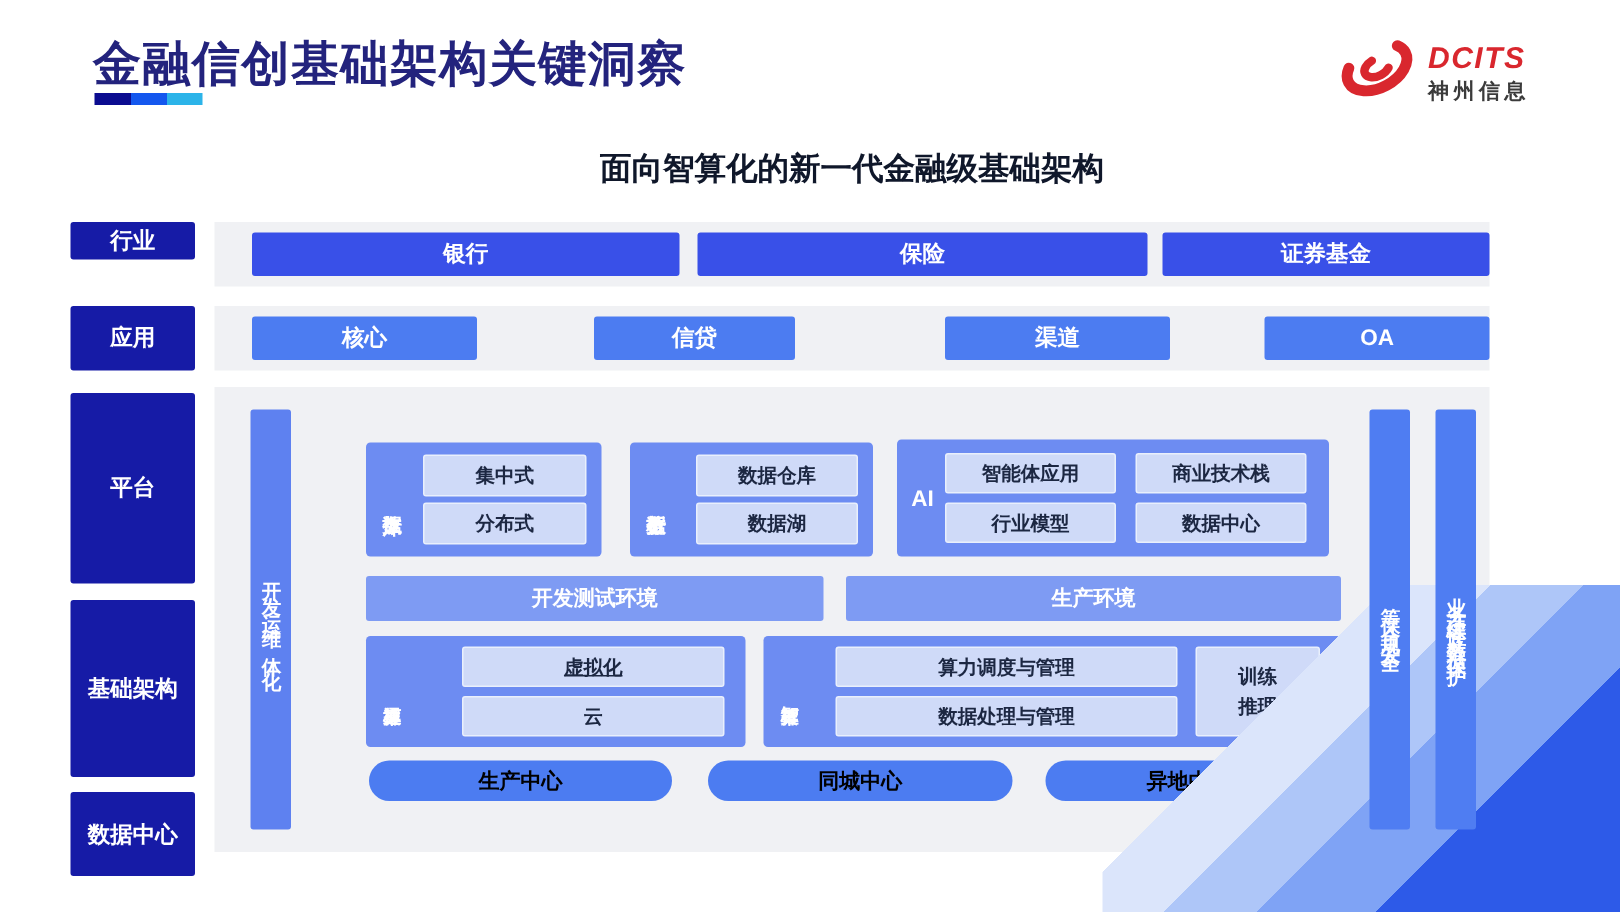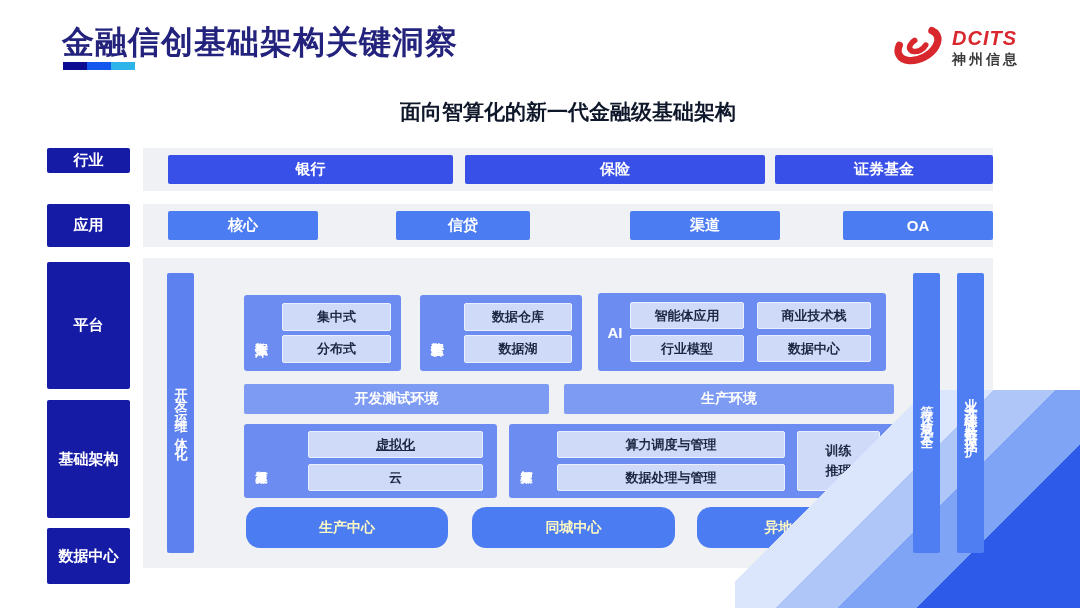--- a/index.html
+++ b/index.html
@@ -41,21 +41,21 @@
   .envbar { position:absolute; height:30px; background:#7e9bf3; color:#fff; font-weight:bold;
     font-size:14px; display:flex; align-items:center; justify-content:center; border-radius:2px; }
 
   .vbar { position:absolute; top:15px; height:280px; width:27px; display:flex; align-items:center;
     justify-content:center; border-radius:2px; color:#fff; }
   .vbar .vtext { font-size:13px; font-weight:bold; }
   .vbar-devops { left:24px; background:#5e81f0; z-index:5; }
   .vbar-sec { left:770px; background:#4f7df2; z-index:5; }
   .vbar-cont { left:814px; background:#4f7df2; z-index:5; }
 
-  .center-btn { position:absolute; top:249px; height:41px; background:#4c7cf1; color:#fef9c3;
+  .center-btn { position:absolute; top:249px; height:27px; background:#4c7cf1; color:#000000;
     font-weight:bold; font-size:14px; display:flex; align-items:center; justify-content:center; border-radius:14px; }
 
   .side-chip-lines { display:flex; flex-direction:column; align-items:center; line-height:1.55; }
 
   
   .deco { position:absolute; right:0; bottom:0; width:345px; height:218px; z-index:2;
     background:linear-gradient(135deg,
       rgba(0,0,0,0) 0 34%,
       #dbe5fb 34% 46%,
       #aec6f8 46% 57%,

